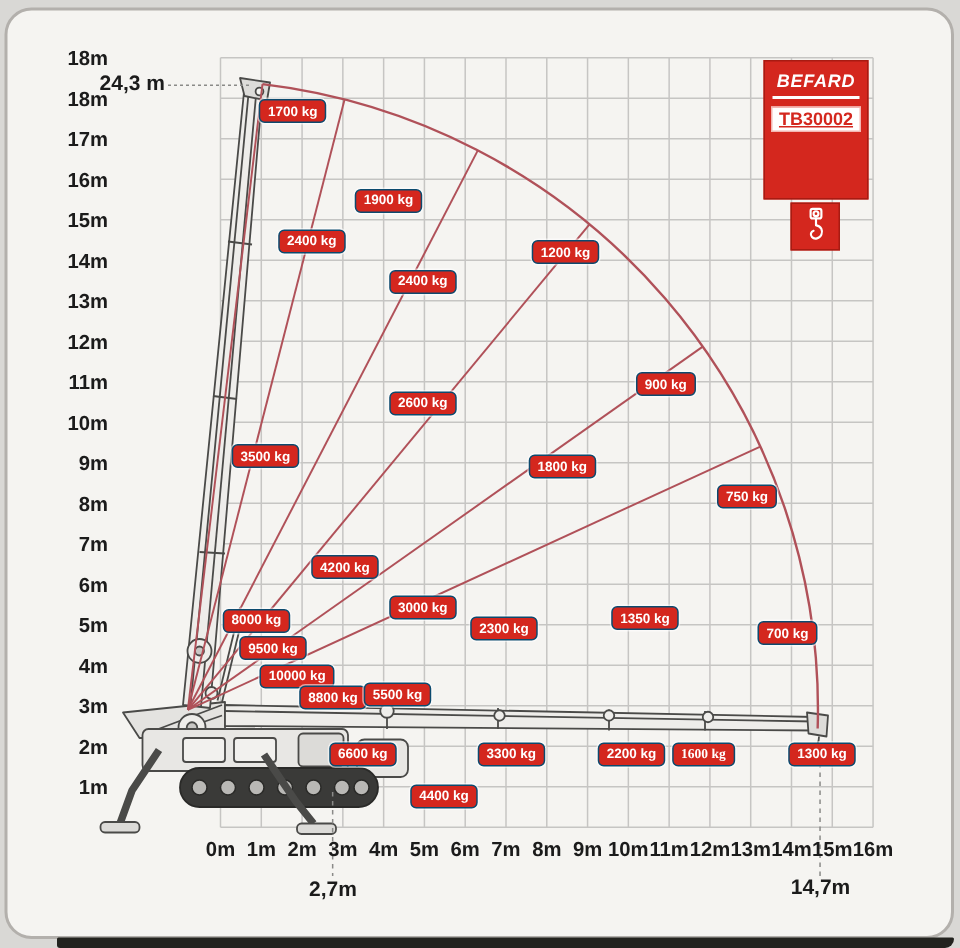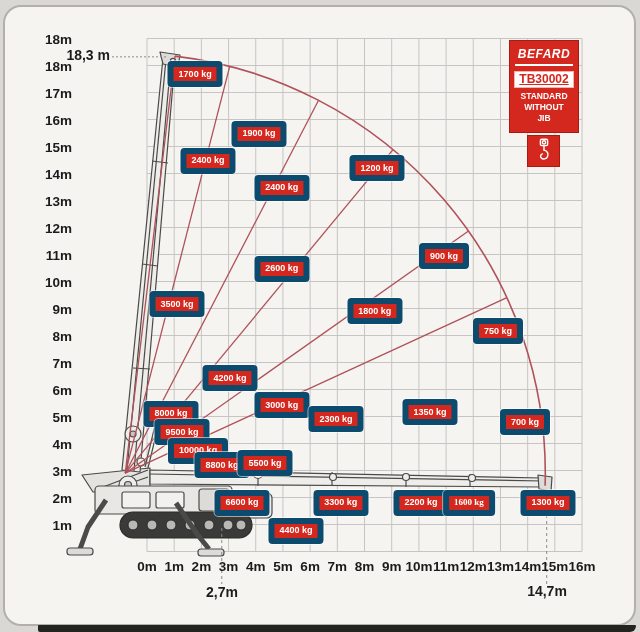--- a/index.html
+++ b/index.html
@@ -7,21 +7,21 @@
        background:#d9d8d5;font-family:"Liberation Sans",sans-serif;}
   .card{position:absolute;left:3px;top:5px;width:629px;height:617px;
         background:#f5f4f1;border:2px solid #b3b0ac;border-radius:18px;}
   .bottom-bar{position:absolute;left:38px;top:625px;width:598px;height:7px;
         background:#23231f;border-radius:2px 2px 12px 4px;}
   #stage{position:absolute;left:0;top:0;width:640px;height:632px;}
   svg#plot{position:absolute;left:0;top:0;}
   .pill{position:absolute;transform:translate(-50%,-50%);
         background:#d4271e;color:#fff;font-size:9px;font-weight:bold;
         line-height:1;padding:2.5px 5px;border-radius:4px;
-        border:6px solid #0c4a6e;box-shadow:0 0 0 1px rgba(255,255,255,.55);
+        border:1px solid #0c4a6e;box-shadow:0 0 0 1px rgba(255,255,255,.55);
         white-space:nowrap;z-index:6;}
   .xlab{position:absolute;transform:translate(-50%,-50%);
         font-size:13.5px;font-weight:bold;color:#1b1b1b;z-index:4;}
   .ylab{position:absolute;width:44px;text-align:right;transform:translateY(-50%);
         left:28px;font-size:13.5px;font-weight:bold;color:#1b1b1b;z-index:4;}
   .anno{position:absolute;font-size:14px;font-weight:bold;color:#1b1b1b;
         white-space:nowrap;z-index:5;}
   .anno.tl{transform:translate(-100%,-50%);}
   .anno.c{transform:translate(-50%,-50%);}
   .brand-box{position:absolute;left:509px;top:40px;width:70px;height:93px;
@@ -154,32 +154,27 @@
         <line x1="125.24799999999999" y1="473.2" x2="506.86685997009954" y2="297.67493564985773" stroke="#b05159" stroke-width="1.3"></line>
         <path d="M 174.98358688714572 56.10483831984914 A 420.05 420.05 0 0 1 545.1131192431473 485.66130582795074" fill="none" stroke="#b05159" stroke-width="1.6"></path>
       </g>
     <g id="dash-lines">
         <line x1="112" y1="56.860000000000014" x2="166" y2="56.860000000000014" stroke="#8a8a88" stroke-width="1" stroke-dasharray="2,2"></line>
         <line x1="221.7725" y1="528" x2="221.7725" y2="584" stroke="#8a8a88" stroke-width="1" stroke-dasharray="3,3"></line>
         <line x1="546.693" y1="497" x2="546.693" y2="584" stroke="#8a8a88" stroke-width="1" stroke-dasharray="3,3"></line>
       </g>
   </svg>
 
-  <div class="anno tl" style="left:110px;top:55px">18,3 m</div>
+  <div class="anno tl" style="left:110px;top:55px">24,3 m</div>
   <div class="anno c" style="left:222px;top:592px">2,7m</div>
   <div class="anno c" style="left:547px;top:591px">14,7m</div>
 
   <div class="brand-box">
     <span class="brand-name">BEFARD</span>
     <span class="model-strip">TB30002</span>
-    <div class="variant">
-      <div>STANDARD</div>
-      <div>WITHOUT</div>
-      <div>JIB</div>
-    </div>
   </div>
   <div class="hook-box">
     <svg width="18" height="26" viewBox="0 0 20 28">
       <g stroke="#fff" fill="none" stroke-width="1.6" stroke-linecap="round">
         <rect x="6" y="1" width="8" height="7" rx="1.5"></rect>
         <circle cx="10" cy="4.5" r="1.8"></circle>
         <line x1="10" y1="8" x2="10" y2="13"></line>
         <path d="M10,13 c4,1 5.2,4 4,7 c-1.2,3 -5.2,3.8 -7,1.8 c-1.5,-1.7 -0.8,-4 1.2,-4.6"></path>
       </g>
     </svg>

